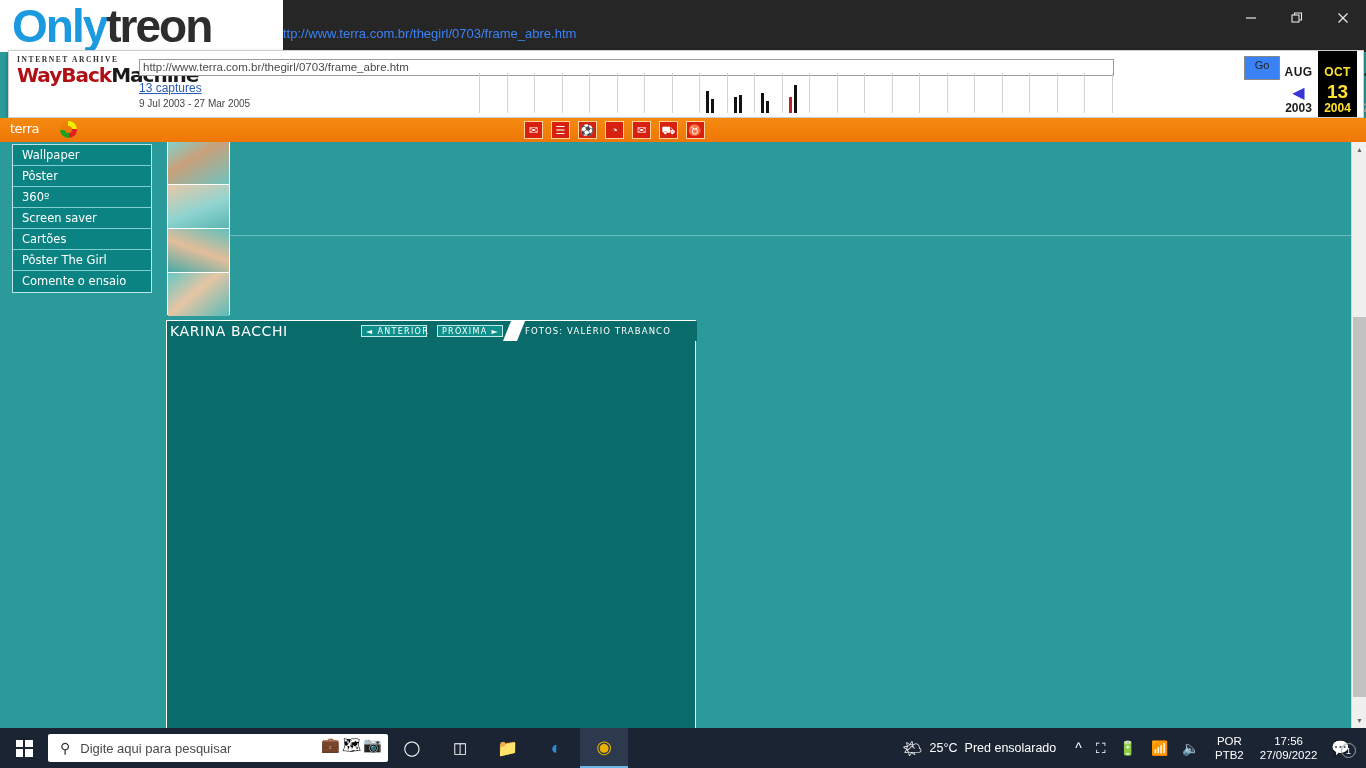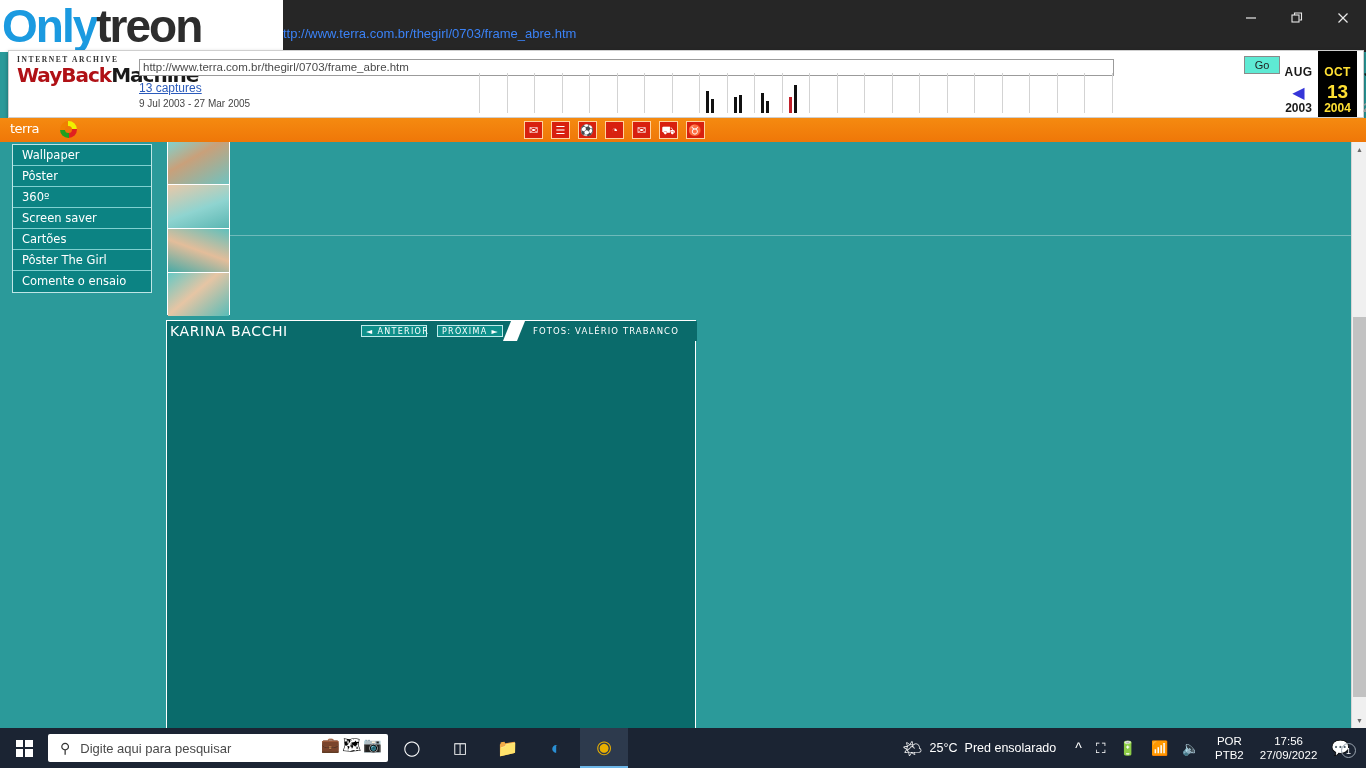--- a/index.html
+++ b/index.html
@@ -15,21 +15,21 @@
     position:absolute; left:0; top:0; width:1366px; height:52px;
     background:#262626;
   }
   #brand-overlay {
     position:absolute; left:0; top:0; width:283px; height:52px;
     background:#ffffff;
     display:flex; align-items:center; overflow:hidden;
   }
   #brand-text {
     font-size:46px; font-weight:bold; letter-spacing:-2px;
-    line-height:46px; white-space:nowrap; padding-left:2px;
+    line-height:46px; white-space:nowrap; padding-left:12px;
   }
   #brand-text .b1 { color:#1b9ae0; }
   #brand-text .b2 { color:#2d2d2d; }
 
   #url-tip {
     position:absolute; left:283px; top:26px;
     color:#3b82f6; font-size:13px; white-space:nowrap;
   }
 
   #win-controls {
@@ -83,21 +83,21 @@
   .hist-cell {
     width:27.5px; height:40px; border-left:1px solid #d3d3d3;
     position:relative;
   }
   .hist-bar {
     position:absolute; bottom:0; width:3px; background:#111;
   }
 
   #wb-go {
     position:absolute; left:1105px; top:5px;
-    width:36px; height:18px; border:1px solid #8a8a8a; background:#5eead4;
+    width:36px; height:24px; border:1px solid #8a8a8a; background:#3b82f6;
     font-size:11px; color:#222; text-align:center; line-height:16px;
   }
 
   #wb-dates {
     position:absolute; left:1140px; top:0; height:66px; width:118px;
     display:flex;
   }
   .wb-dcol {
     width:39px; text-align:center; padding-top:14px; position:relative;
   }
@@ -201,21 +201,20 @@
     position:absolute; left:340px; top:0; height:20px;
     display:flex; align-items:center;
   }
   #credit-slash {
     width:14px; height:20px; background:#ffffff;
     transform:skewX(-22deg); margin-right:4px;
   }
   #credit-text {
     color:#ffffff; font-size:8.5px; letter-spacing:1.1px;
     font-family:"DejaVu Sans", sans-serif;
-    margin-left:8px;
   }
   #photo {
     position:absolute; left:126px; top:20px; width:280px; height:388px;
     background:
       radial-gradient(circle at 50% 17%, rgba(255,235,200,.55) 0%, rgba(0,0,0,0) 38%),
       linear-gradient(178deg,
         #3f6b4a 0%, #4d7a52 7%,
         #caa070 14%, #e0b87f 20%,
         #d9a87a 27%, #cf9d72 33%,
         #e9c7a6 41%, #d9b694 48%,

